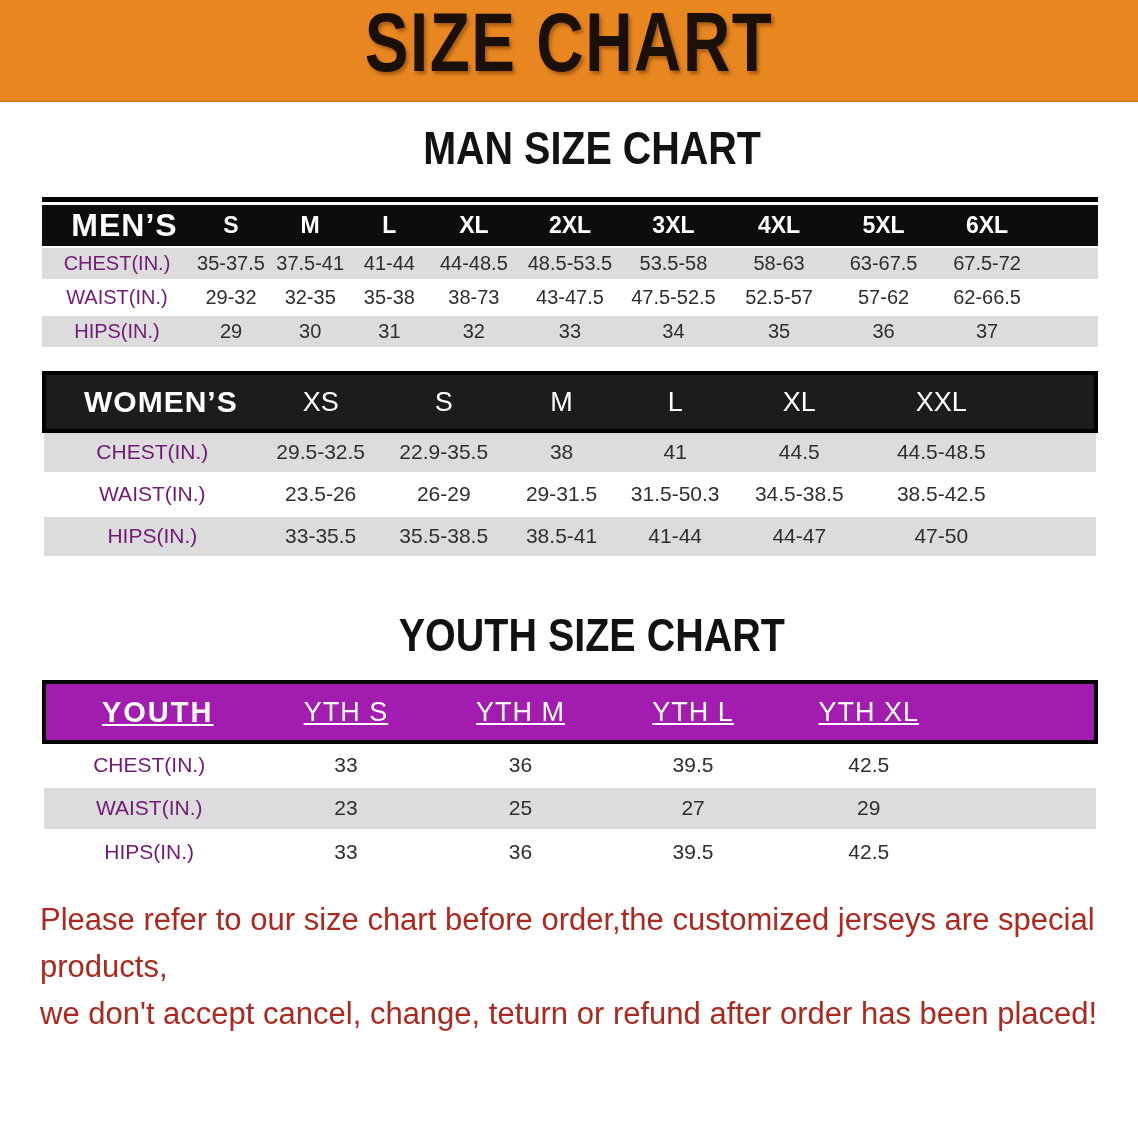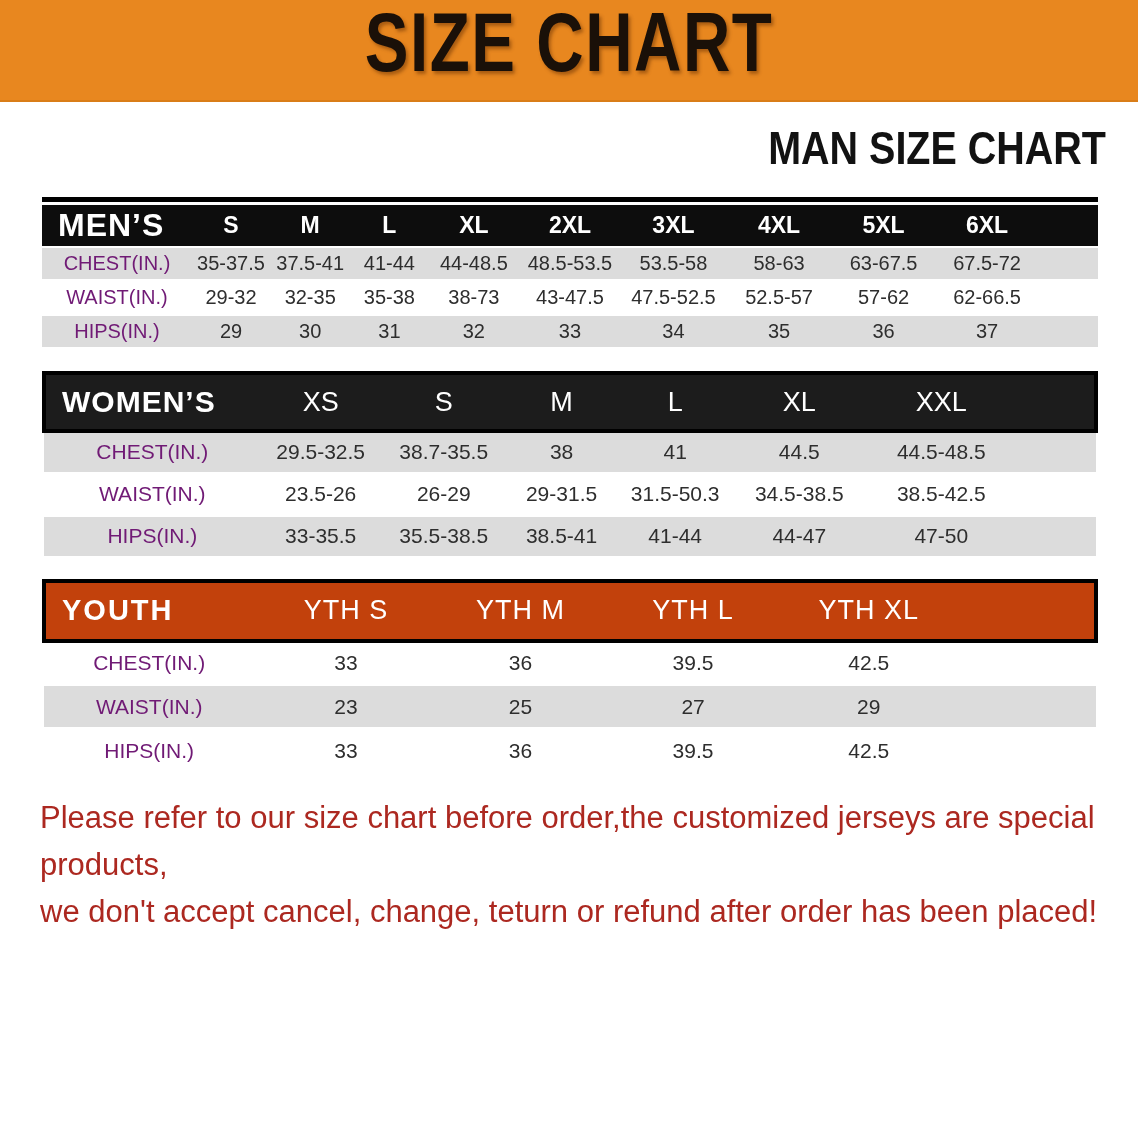--- a/index.html
+++ b/index.html
@@ -18,36 +18,36 @@
     border-bottom:2px solid #d97d18;
   }
   .banner-title {
     margin:0; font-size:84px; font-weight:900; line-height:1;
     color:#1A1008; letter-spacing:2px;
     display:inline-block; transform:scaleX(0.78);
     text-shadow:3px 3px 4px rgba(90,40,0,0.45);
   }
 
   
-  .section-heading { text-align:right; margin:0; line-height:1.1;padding-left:46px; }
+  .section-heading { text-align:center; margin:0; line-height:1.1;padding-left:46px; }
   .section-heading .ht {
     display:inline-block; font-size:47px; font-weight:800;
     color:#121212; transform:scaleX(0.84); white-space:nowrap;
   }
   .men-heading   { margin-top:20px; }
   .women-heading { margin-top:30px; }
   .youth-heading { margin-top:50px; }
 
   
   .size-table {
     width:1056px; margin-left:42px;
     border-collapse:collapse; table-layout:fixed;
   }
   .size-table thead th { color:#ffffff; text-align:center; font-weight:700; }
-  .size-table thead th.corner { text-align:left; padding-left:16px; }
+  .size-table thead th.corner { text-align:center; padding-left:16px; }
   .size-table tbody td { text-align:center; color:#2E2E2E; }
   .size-table tbody tr { border-top:2px solid #ffffff; border-bottom:3px solid #ffffff; }
   .size-table tbody tr.shaded td { background:#DCDCDC; }
   .size-table tbody tr.plain  td { background:#FFFFFF; }
   .size-table td.rowlabel { color:#701a75; }
 
   
   .men-topline { height:5px; background:#000; width:1056px; margin:23px 0 3px 42px; }
   .men-table thead th { background:#0D0D0D; height:42px; font-size:23px; }
   .men-table thead th.corner { font-size:32px; font-weight:800; letter-spacing:1px; }
@@ -56,21 +56,21 @@
   
   .women-table { margin-top:21px; }
   .women-table thead { border:4px solid #000; }
   .women-table thead th { background:#1C1C1C; height:58px; font-size:27px; font-weight:400; }
   .women-table thead th.corner { font-size:30px; font-weight:800; letter-spacing:1px; }
   .women-table tbody td { height:42px; font-size:21px; }
 
   
   .youth-table { margin-top:20px; }
   .youth-table thead { border:4px solid #000; }
-  .youth-table thead th { background:#c2410c; height:60px; font-size:27px; font-weight:400; letter-spacing:1px; }
+  .youth-table thead th { background:#a21caf; height:60px; font-size:27px; font-weight:400; letter-spacing:1px;text-decoration:underline; }
   .youth-table thead th.corner { font-size:29px; font-weight:800; letter-spacing:2px; }
   .youth-table tbody td { height:44px; font-size:21px; }
 
   
   .disclaimer {
     margin:20px 24px 0 40px;
     color:#AC2820; font-size:31px; line-height:47px;
   }
 </style>
 </head>
@@ -179,21 +179,21 @@
           <th>L</th>
           <th>XL</th>
           <th>XXL</th>
           <th></th>
         </tr>
       </thead>
       <tbody>
         <tr class="shaded">
           <td class="rowlabel">CHEST(IN.)</td>
           <td>29.5-32.5</td>
-          <td>38.7-35.5</td>
+          <td>22.9-35.5</td>
           <td>38</td>
           <td>41</td>
           <td>44.5</td>
           <td>44.5-48.5</td>
           <td></td>
         </tr>
         <tr class="plain">
           <td class="rowlabel">WAIST(IN.)</td>
           <td>23.5-26</td>
           <td>26-29</td>
@@ -211,20 +211,23 @@
           <td>41-44</td>
           <td>44-47</td>
           <td>47-50</td>
           <td></td>
         </tr>
       </tbody>
     </table>
 </section>
 
 <section>
+  <h2 class="section-heading youth-heading">
+    <span class="ht">YOUTH SIZE CHART</span>
+  </h2>
   <table class="size-table youth-table">
     <colgroup>
       <col style="width:20%">
         <col style="width:17.4%">
         <col style="width:15.8%">
         <col style="width:17%">
       <col style="width:16.4%">
         <col style="width:13.4%">
     </colgroup>
   <thead>

